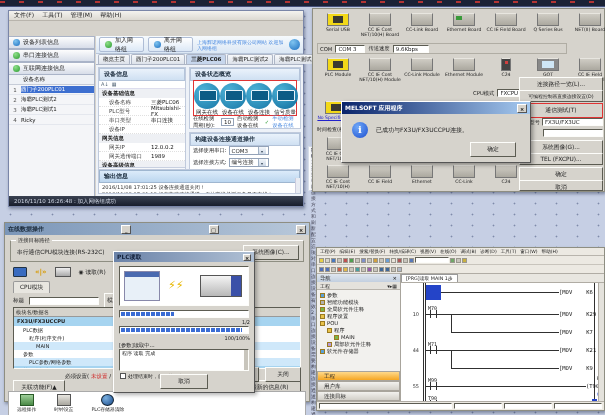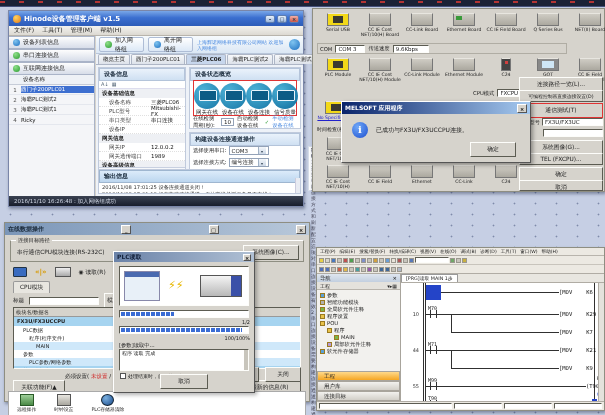--- a/index.html
+++ b/index.html
@@ -74,29 +74,20 @@
 </head>
 <body>
 
 <div id="stage">
 
   <div class="abs" style="left:0;top:0;width:605px;height:7px;background:#1b2236;border-bottom:1px solid #44507a">
     <div class="abs" style="left:0;top:1px;width:605px;height:2px;background:repeating-linear-gradient(90deg,#b23434 0 5px,transparent 5px 19px)"></div>
   </div>
 
   <div class="win" style="left:8px;top:10px;width:296px;height:197px">
-    <div class="tb1">
-      <span style="width:8px;height:8px;border-radius:50%;background:radial-gradient(circle at 35% 30%,#ffd25e,#e07818)"></span>
-      <span>Hinode设备管理客户端 v1.5</span>
-      <span class="wbtns">
-        <span class="wbtn">–</span>
-        <span class="wbtn">□</span>
-        <span class="wbtn" style="background:linear-gradient(#f2b0a8,#d05848)">×</span>
-      </span>
-    </div>
     <div class="menubar">
       <span>文件(F)</span>
       <span>工具(T)</span>
       <span>管理(M)</span>
       <span>帮助(H)</span>
     </div>
 
     <div class="abs" style="left:0;top:25px;width:86px;bottom:10px;background:#f4f5f8;border-right:1px solid #aab4c8">
       <div class="navitem">
           <span class="ball" style="background:radial-gradient(circle at 35% 30%,#7fc4f0,#1d6fc0)"></span>

